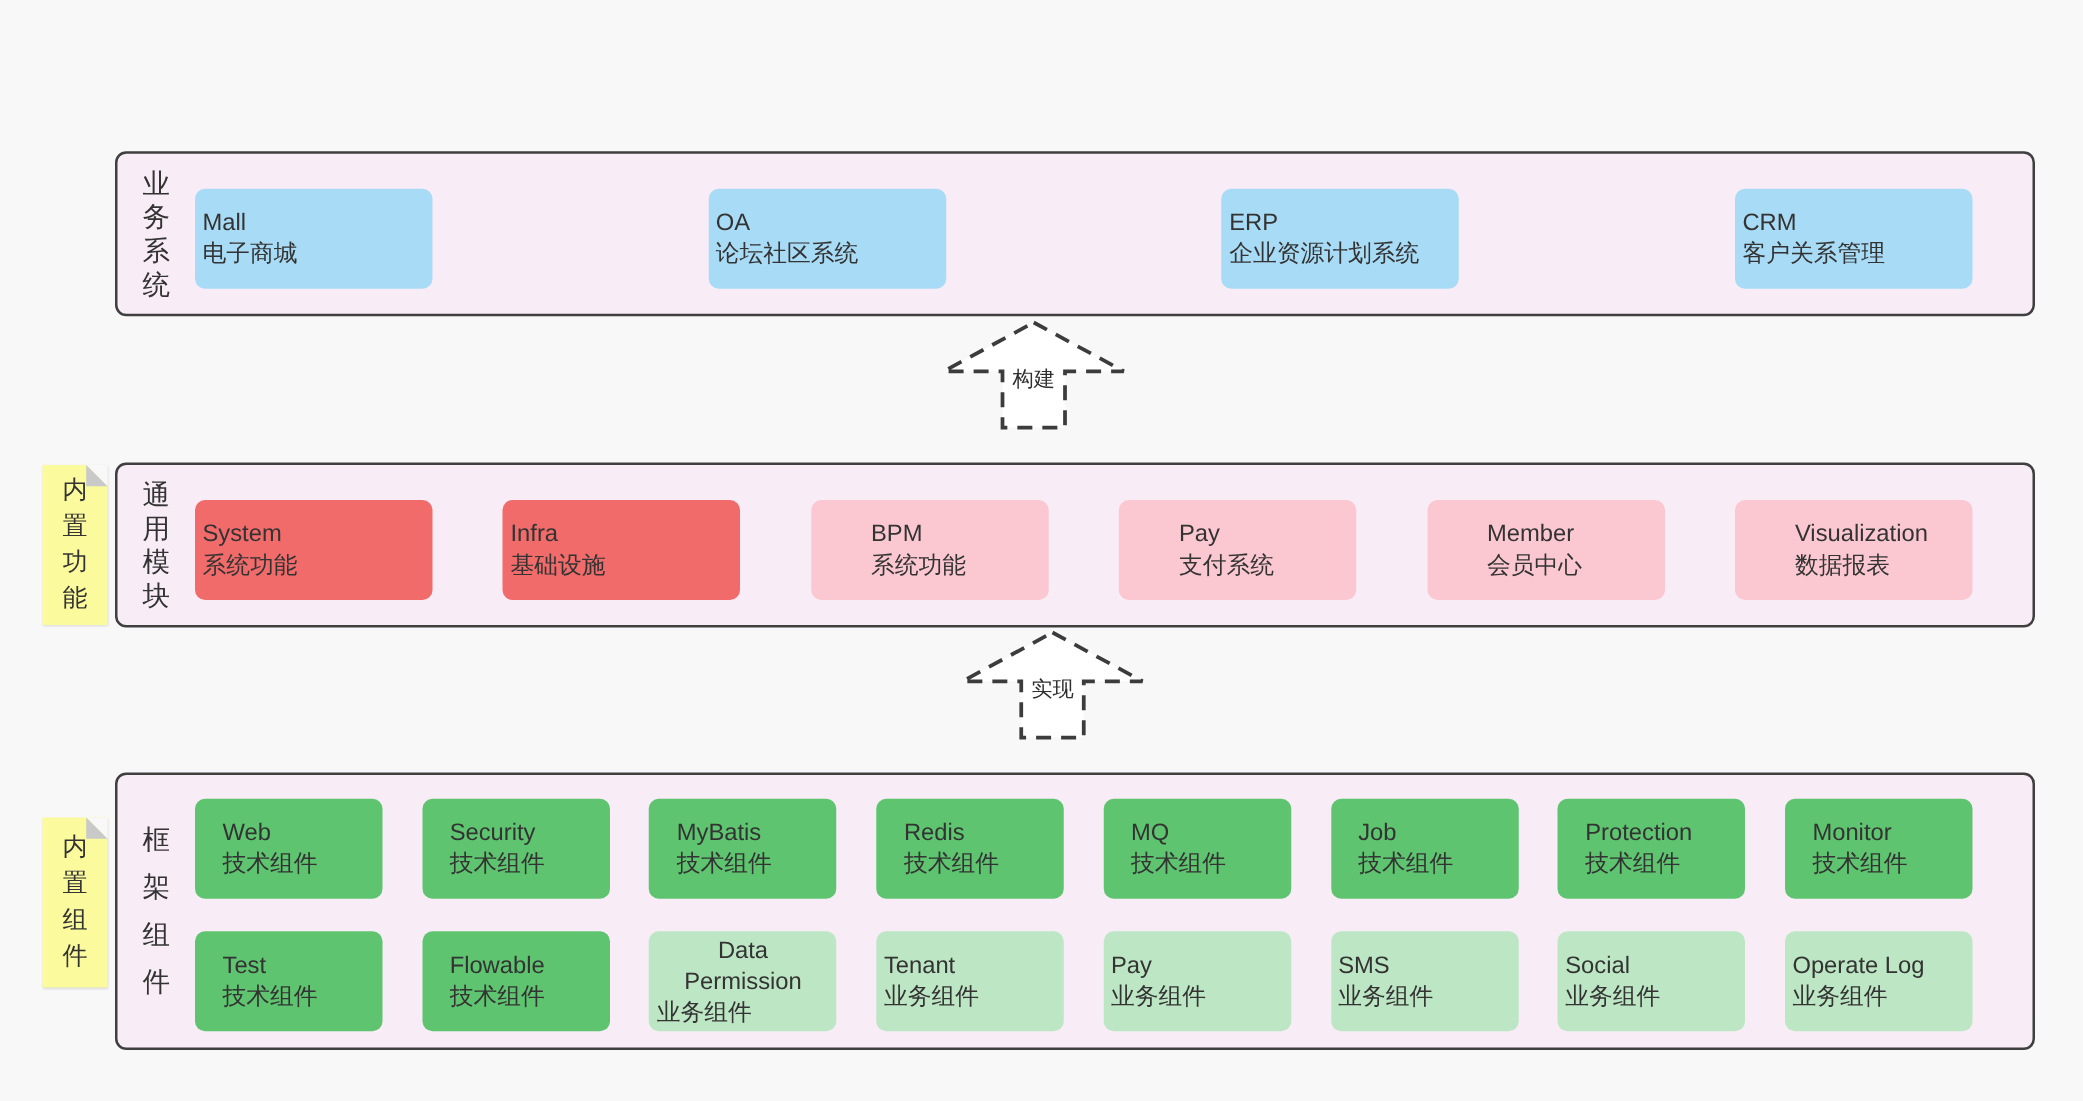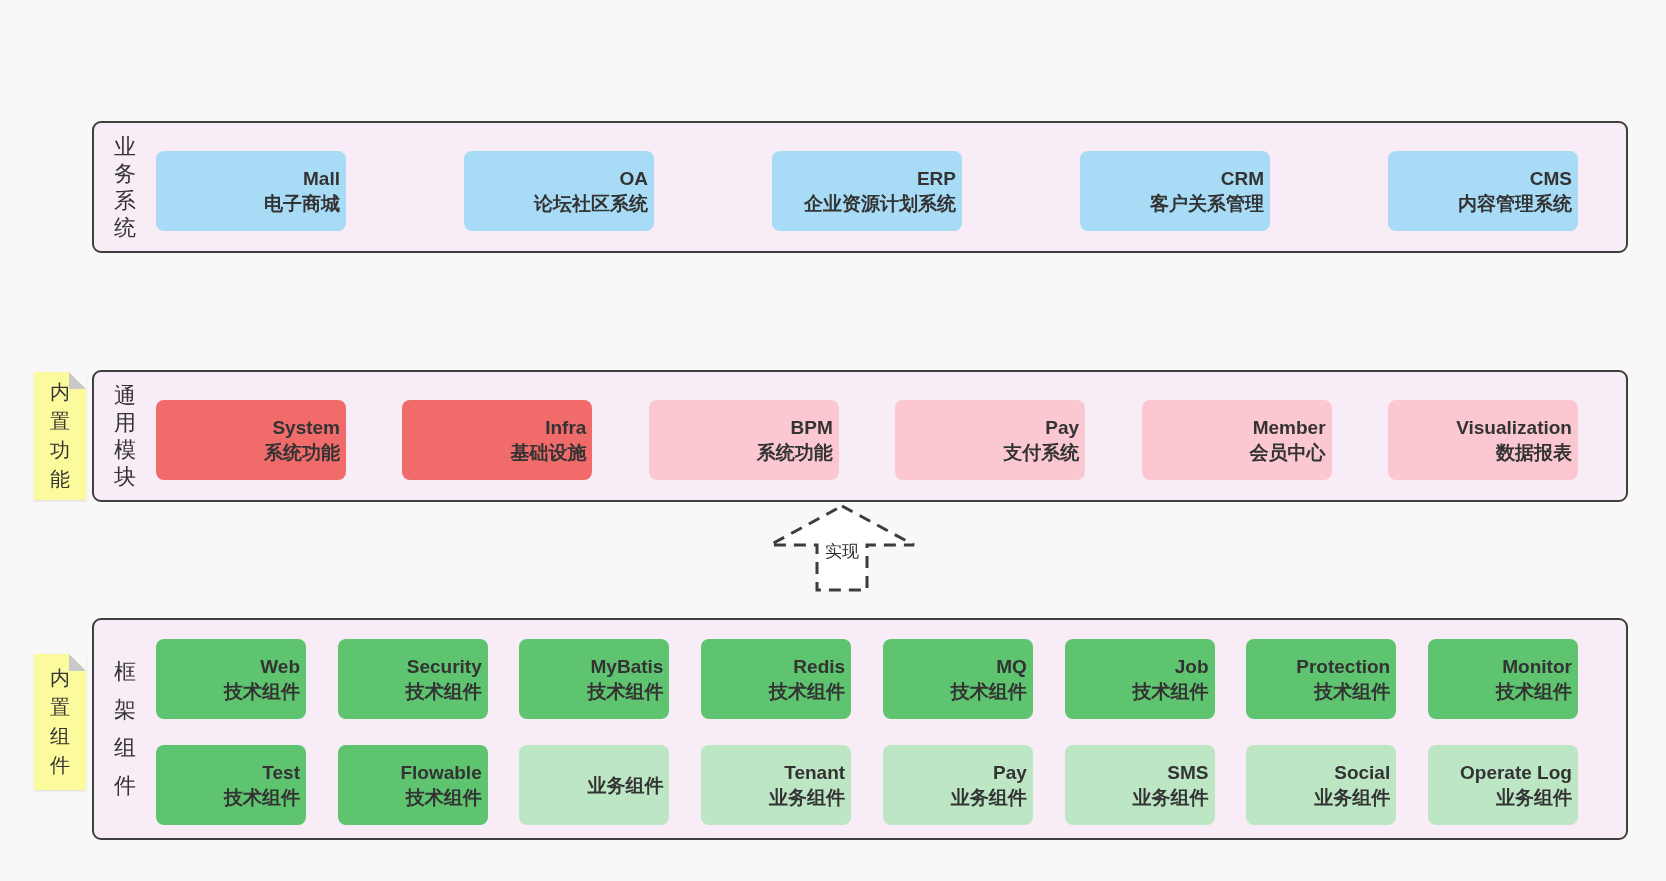--- a/index.html
+++ b/index.html
@@ -45,22 +45,22 @@
   .panel-bot .side{line-height:38px;}
 
   .row{position:absolute;left:62px;right:48px;display:flex;justify-content:space-between;}
   .panel-top .row{top:28px;}
   .panel-mid .row{top:28px;}
   .panel-bot .row-0{top:19px;}
   .panel-bot .row-1{top:125px;}
 
   .box{
     height:80px;border-radius:8px;box-sizing:border-box;padding:2px 6px;
-    display:flex;flex-direction:column;align-items:flex-end;justify-content:center;
-    font-size:19px;line-height:25px;text-align:center;color:#333;font-weight:bold;
+    display:flex;flex-direction:column;align-items:flex-start;justify-content:center;
+    font-size:19px;line-height:25px;text-align:center;color:#333;
   }
   .row6 .box{width:190px;}
   .row8 .box{width:150px;}
   .c-blue{background:var(--blue,#a8dbf5);}
   .c-red{background:var(--red,#f16b6b);}
   .c-pink{background:var(--pink,#fbc8d2);padding-left:48px;}
   .c-green{background:var(--green,#5ec46f);padding-left:22px;}
   .c-lgreen{background:var(--lgreen,#bde6c4);}
 
   
@@ -110,27 +110,29 @@
           <div>论坛社区系统</div>
         </div>
         <div class="box c-blue">
           <div>ERP</div>
           <div>企业资源计划系统</div>
         </div>
         <div class="box c-blue">
           <div>CRM</div>
           <div>客户关系管理</div>
         </div>
-        <div class="box c-blue">
-          <div>CMS</div>
-          <div>内容管理系统</div>
-        </div>
       </div>
   </section>
 
+  <div class="arrow arrow1">
+    <svg width="150" height="90" viewBox="0 0 150 90">
+      <polygon points="75,3 147,42 100,42 100,87 50,87 50,42 3,42" fill="#ffffff" stroke="#3c3c3c" stroke-width="3" stroke-dasharray="12 8"></polygon>
+    </svg>
+    <span class="arrow-label">构建</span>
+  </div>
 
   <section class="panel panel-mid">
     <div class="side">通
 用
 模
 块</div>
     <div class="row row6 row-0">
         <div class="box c-red">
           <div>System</div>
           <div>系统功能</div>
@@ -207,20 +209,21 @@
     <div class="row row8 row-1">
         <div class="box c-green">
           <div>Test</div>
           <div>技术组件</div>
         </div>
         <div class="box c-green">
           <div>Flowable</div>
           <div>技术组件</div>
         </div>
         <div class="box c-lgreen">
+          <div>Data Permission</div>
           <div>业务组件</div>
         </div>
         <div class="box c-lgreen">
           <div>Tenant</div>
           <div>业务组件</div>
         </div>
         <div class="box c-lgreen">
           <div>Pay</div>
           <div>业务组件</div>
         </div>

